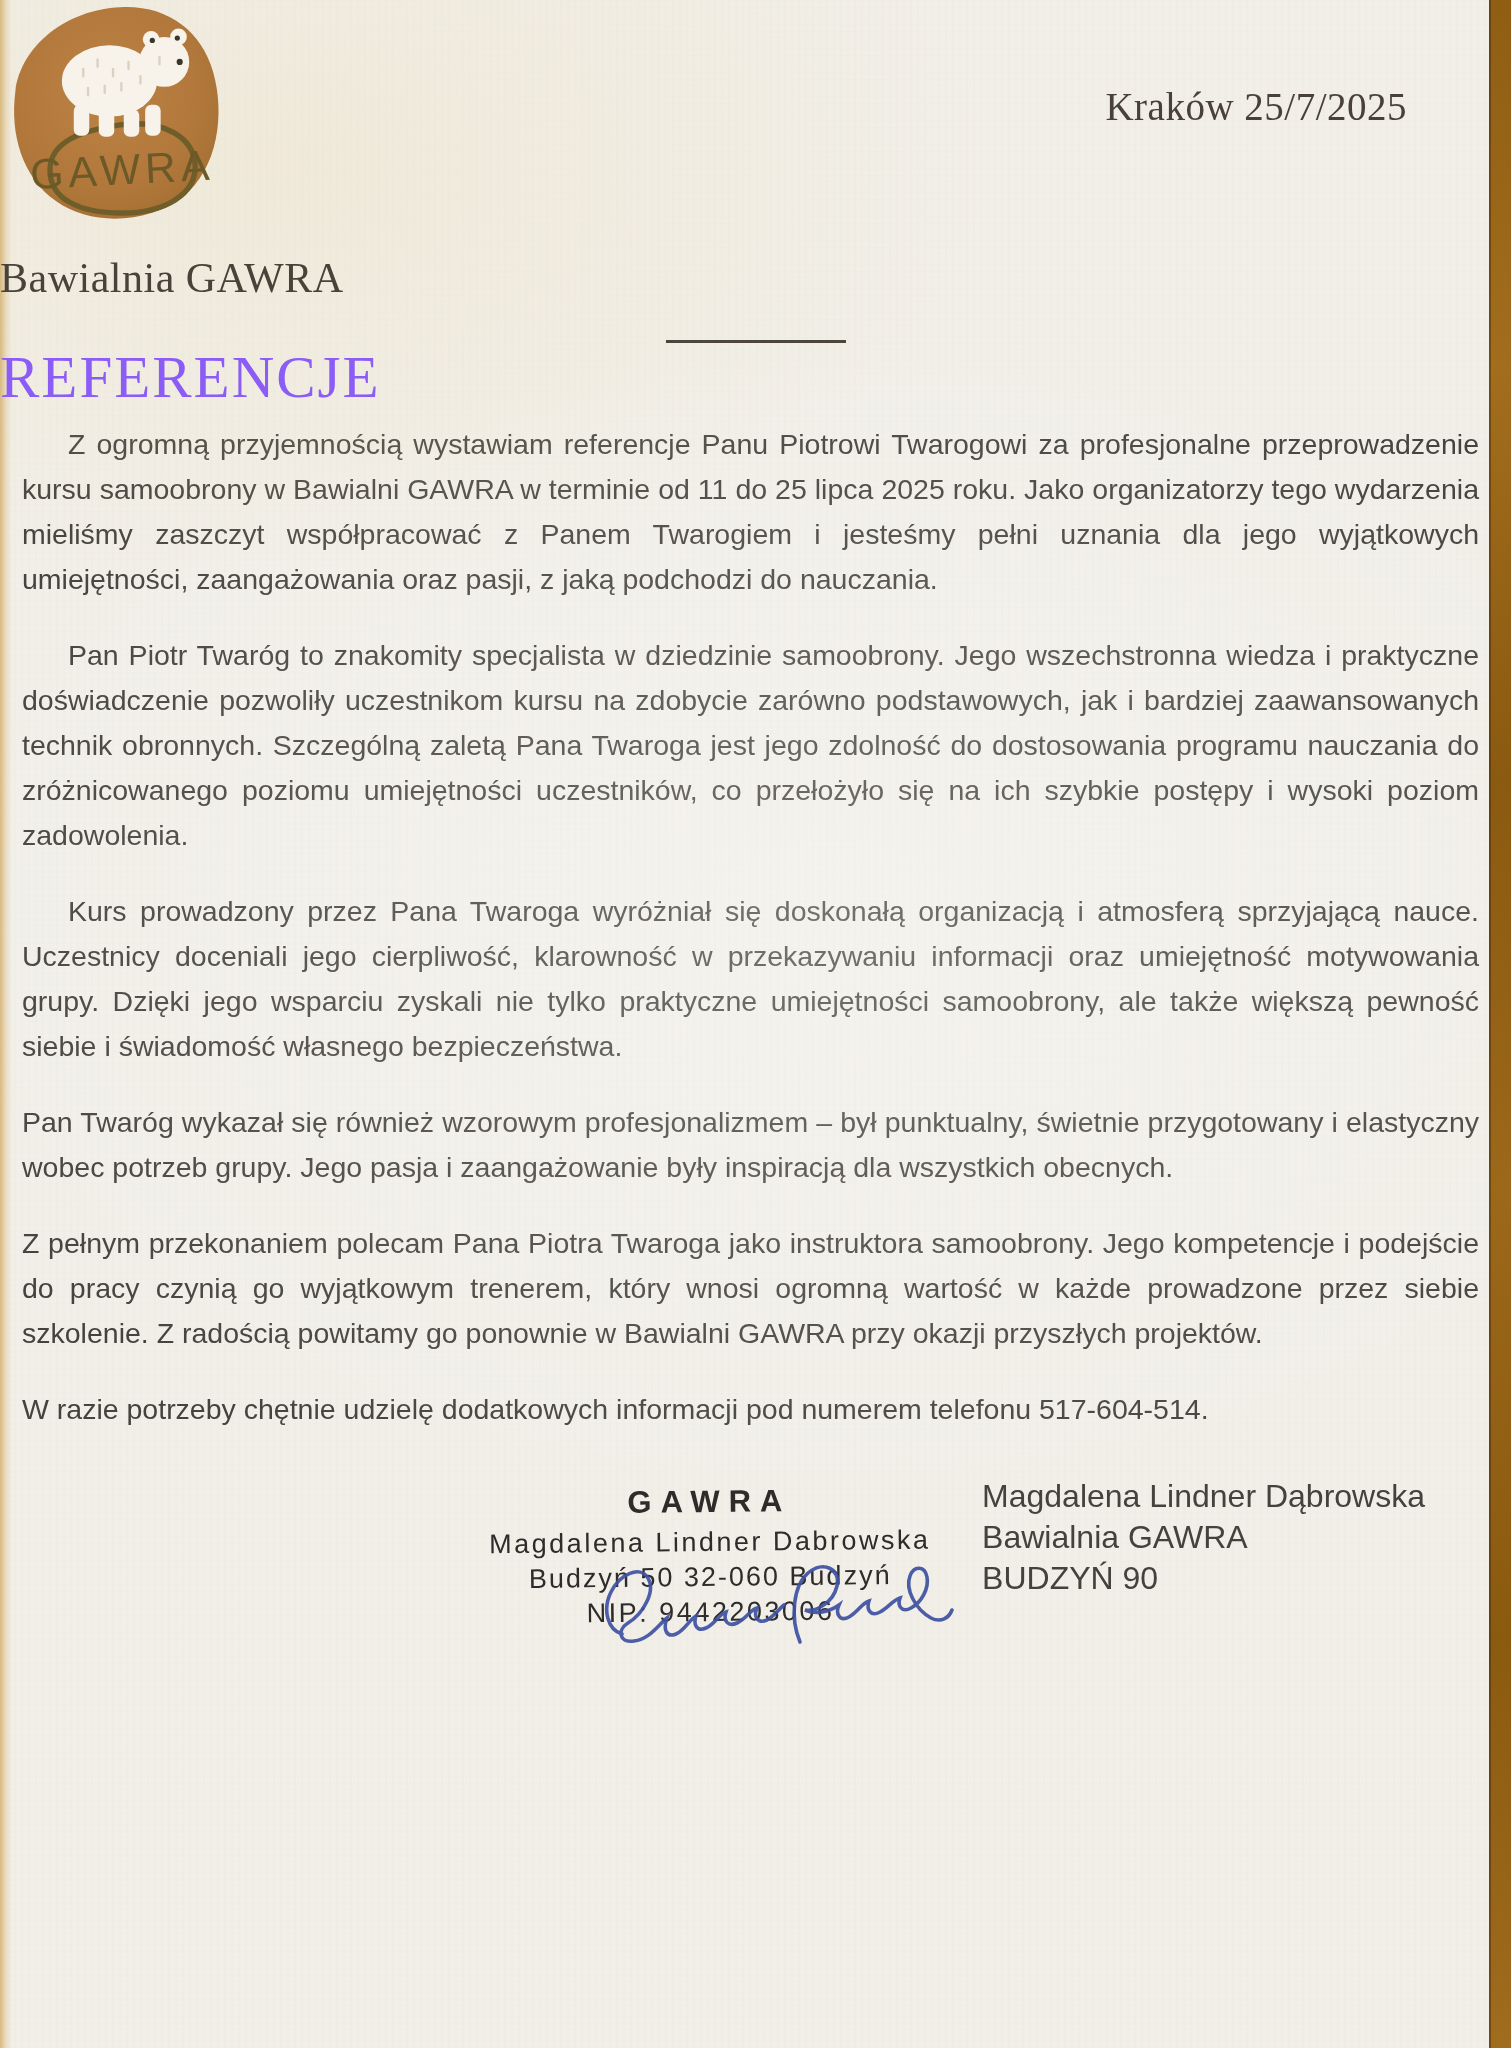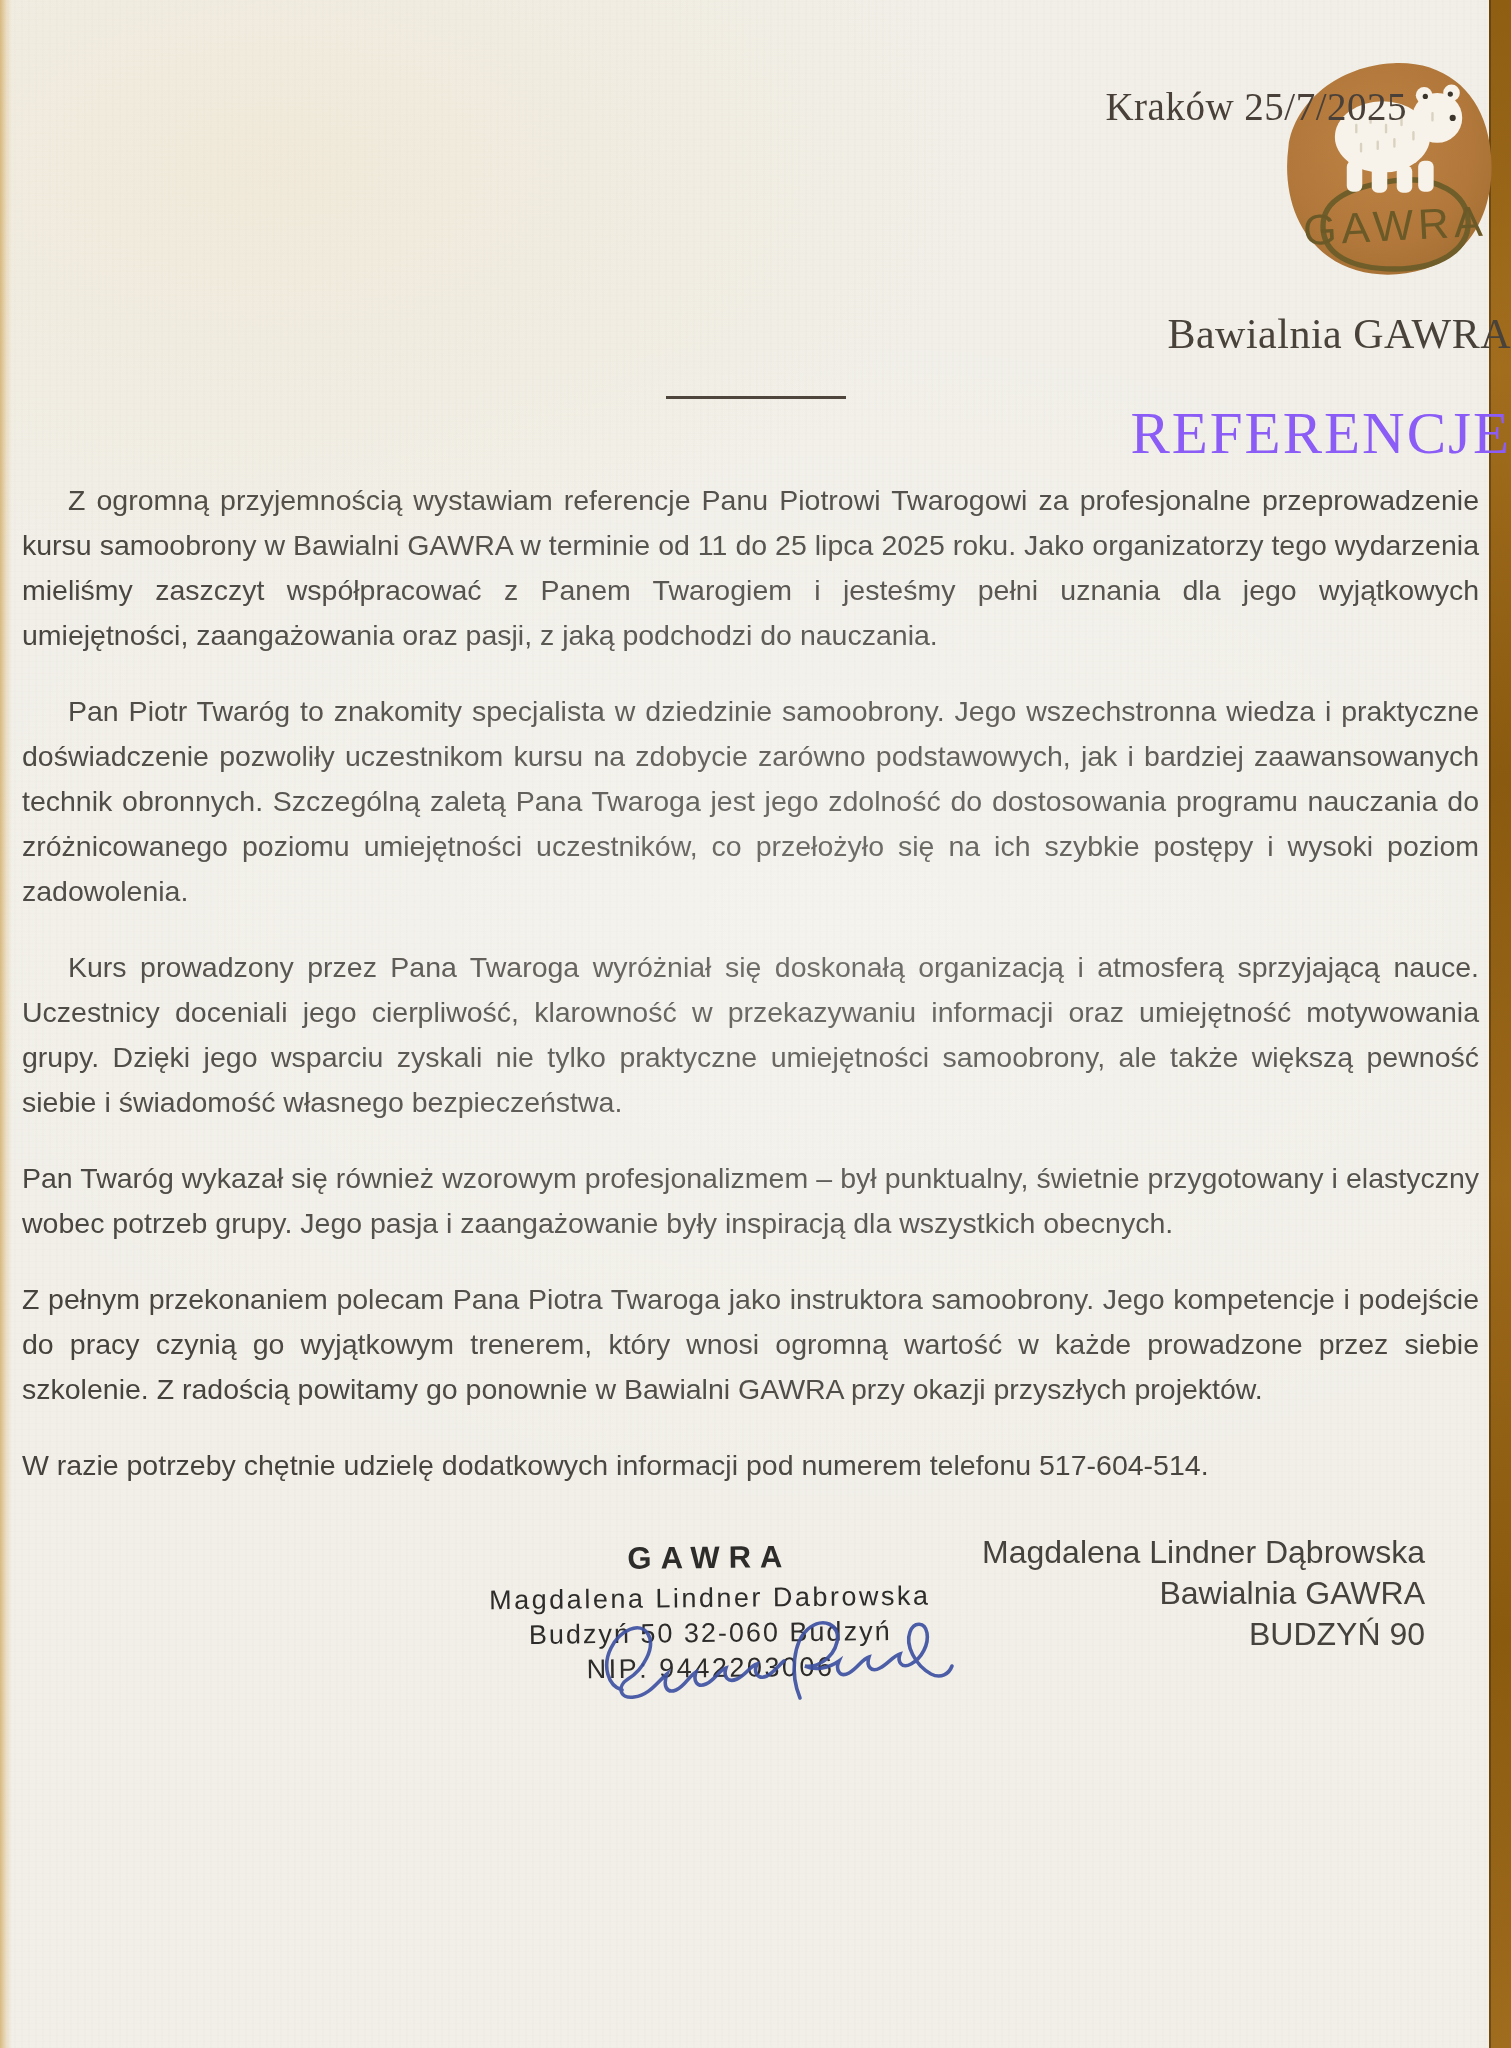--- a/index.html
+++ b/index.html
@@ -23,21 +23,21 @@
   .wood-edge{
     position:absolute;top:0;right:0;width:20px;height:100%;
     background:linear-gradient(180deg,#8f5e13 0%,#a26d1d 18%,#8a5a10 38%,#9c681a 58%,#8a5a0f 80%,#a06c1e 100%);
     border-left:2px solid rgba(56,36,8,.45);
   }
   .paper-left-edge{
     position:absolute;top:0;left:0;width:12px;height:100%;
     background:linear-gradient(90deg, rgba(209,168,96,.75), rgba(224,195,140,.35) 55%, rgba(224,195,140,0));
   }
 
-  .header{position:relative;text-align:right;padding-top:56px;}
+  .header{position:relative;text-align:left;}
   .date{
     position:absolute;top:84px;right:104px;
     font-family:"Liberation Serif",serif;font-size:39px;color:#494139;letter-spacing:.5px;
   }
   .logo{display:inline-block;width:238px;height:238px;line-height:0;}
   .brand{
     font-family:"Liberation Serif",serif;font-size:42px;color:#49423a;
     margin-top:12px;letter-spacing:.5px;
   }
   .divider{width:180px;height:3px;background:#4e463c;margin:38px auto 0;}
@@ -59,21 +59,21 @@
   .stamp{
     position:absolute;left:420px;top:52px;width:580px;text-align:center;
     color:#2e2c2a;transform:rotate(-.6deg);
   }
   .stamp .s1{font-size:31px;font-weight:bold;letter-spacing:9px;}
   .stamp .s2{font-size:27px;letter-spacing:2.5px;margin-top:7px;}
   .stamp .s3{font-size:27px;letter-spacing:2px;margin-top:4px;}
   .stamp .s4{font-size:27px;letter-spacing:2.5px;margin-top:4px;}
   .signature{position:absolute;left:588px;top:118px;width:370px;height:120px;}
   .signatory{
-    position:absolute;right:86px;top:44px;text-align:right;
+    position:absolute;right:86px;top:44px;text-align:left;
     font-size:32px;line-height:41px;color:#45423d;
   }
 </style>
 </head>
 <body style="--paper: #f1efe8;">
 
 <div class="photo">
   <div class="paper-texture"></div>
   <div class="paper-left-edge"></div>
   <div class="wood-edge"></div>

